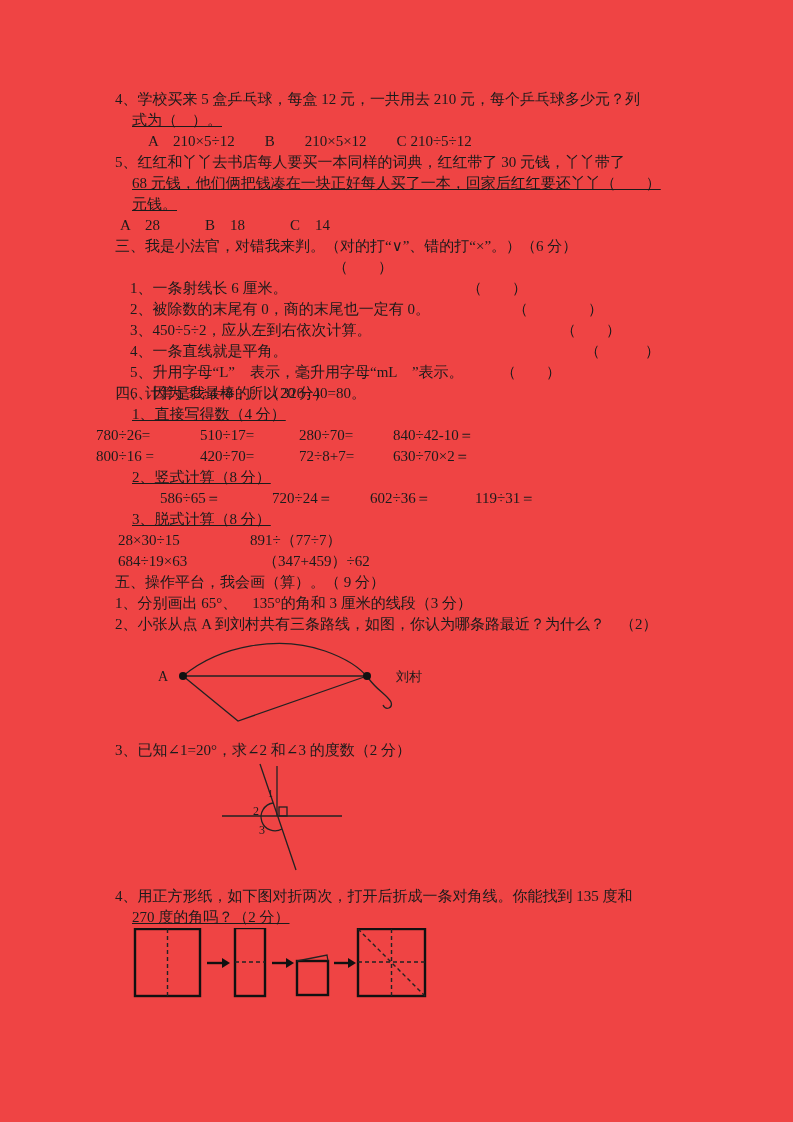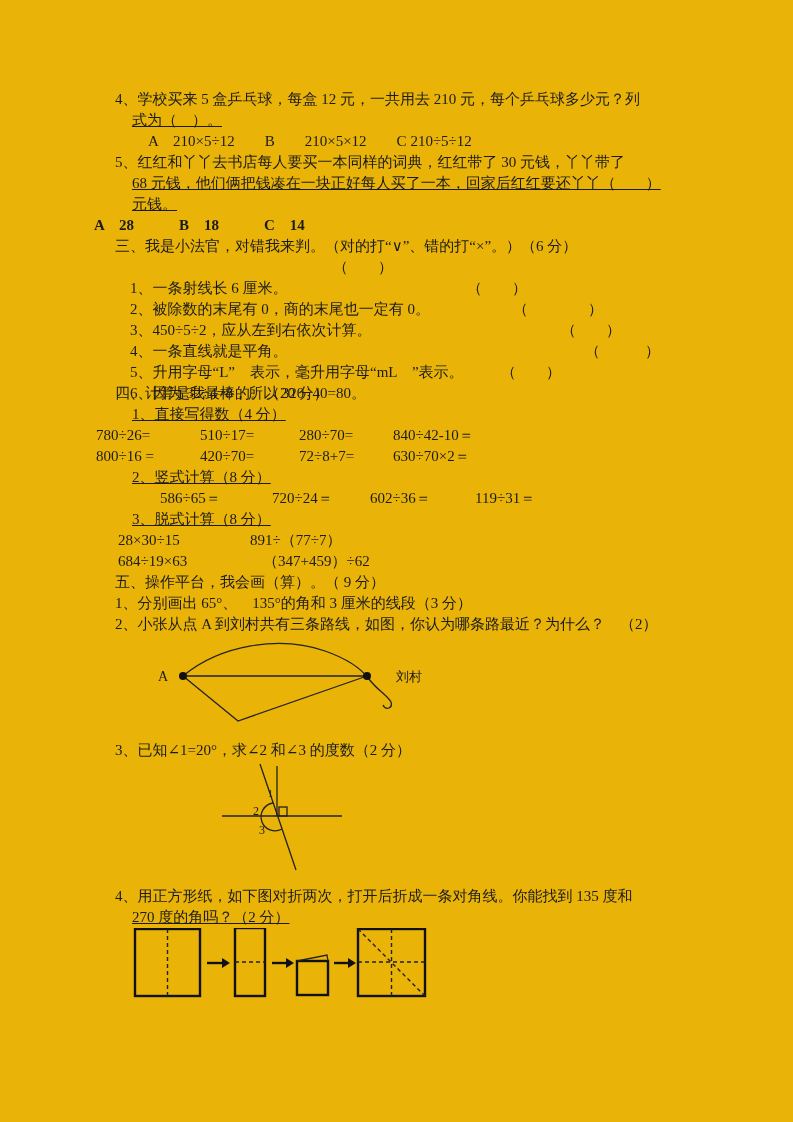--- a/index.html
+++ b/index.html
@@ -1,30 +1,30 @@
 <!DOCTYPE html>
 <html><head>
 <meta charset="utf-8">
 <style>
   html,body { margin:0; padding:0; background:#ffffff; }
   .paper {
     position:relative;
     width:793px; height:1122px;
-    background:#eab308;
+    background:#ef4444;
     color:#1b1b1b;
     font-family:"Liberation Serif","DejaVu Serif",serif;
     font-size:15px; line-height:21px;
     overflow:hidden;
     box-sizing:border-box;
     padding-top:89px;
   }
   .line { padding-left:115px; white-space:pre-wrap; height:21px; }
   .ind1 { padding-left:132px;text-decoration:underline; }
   .ind-c4 { padding-left:137px;margin-left:11px; }
-  .ind-c5 { padding-left:94px;font-weight:bold; }
+  .ind-c5 { padding-left:120px; }
   
   .j { position:relative; }
   .j .paren { position:absolute; top:0; white-space:pre; }
   .p1 { left:333px; } .p2 { left:467px; } .p3 { left:513px; }
   .p4 { left:561px; } .p5 { left:585px; } .p6 { left:501px; }
   
   .row { display:flex; }
   .row.direct { padding-left:96px; }
   .direct .c1 { width:104px; } .direct .c2 { width:99px; } .direct .c3 { width:94px; }
   .row.vert { padding-left:160px; }

